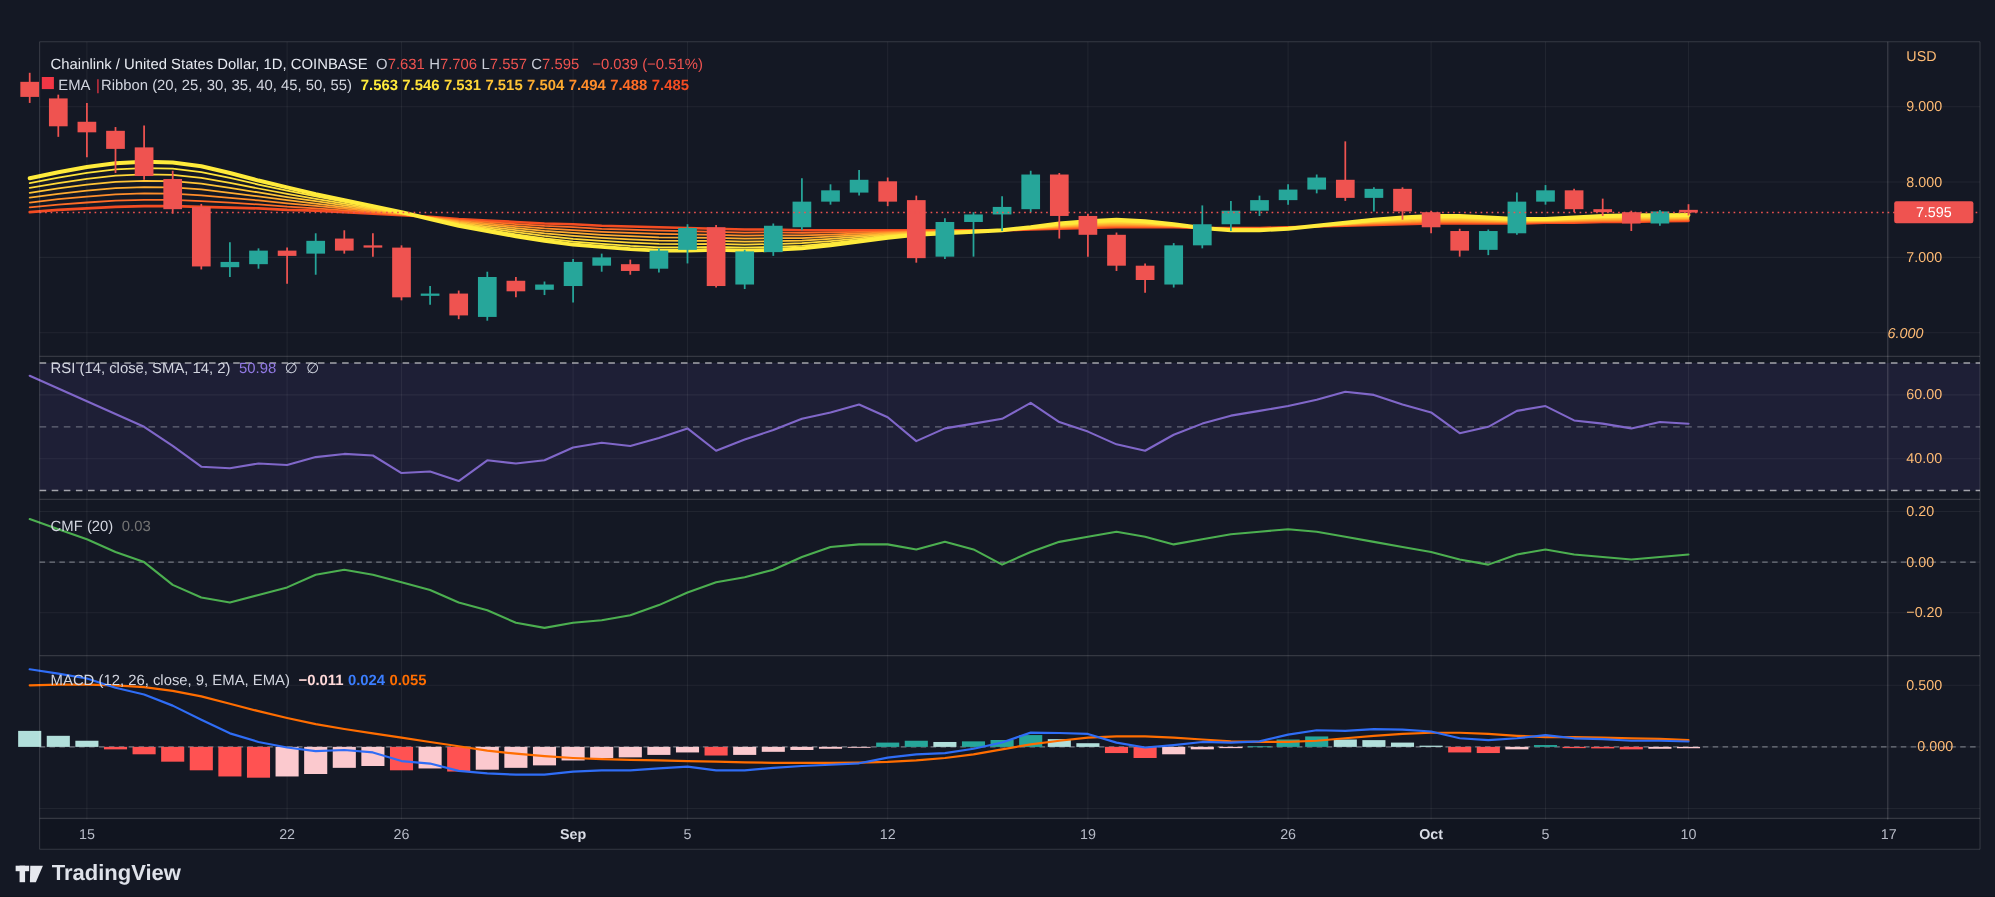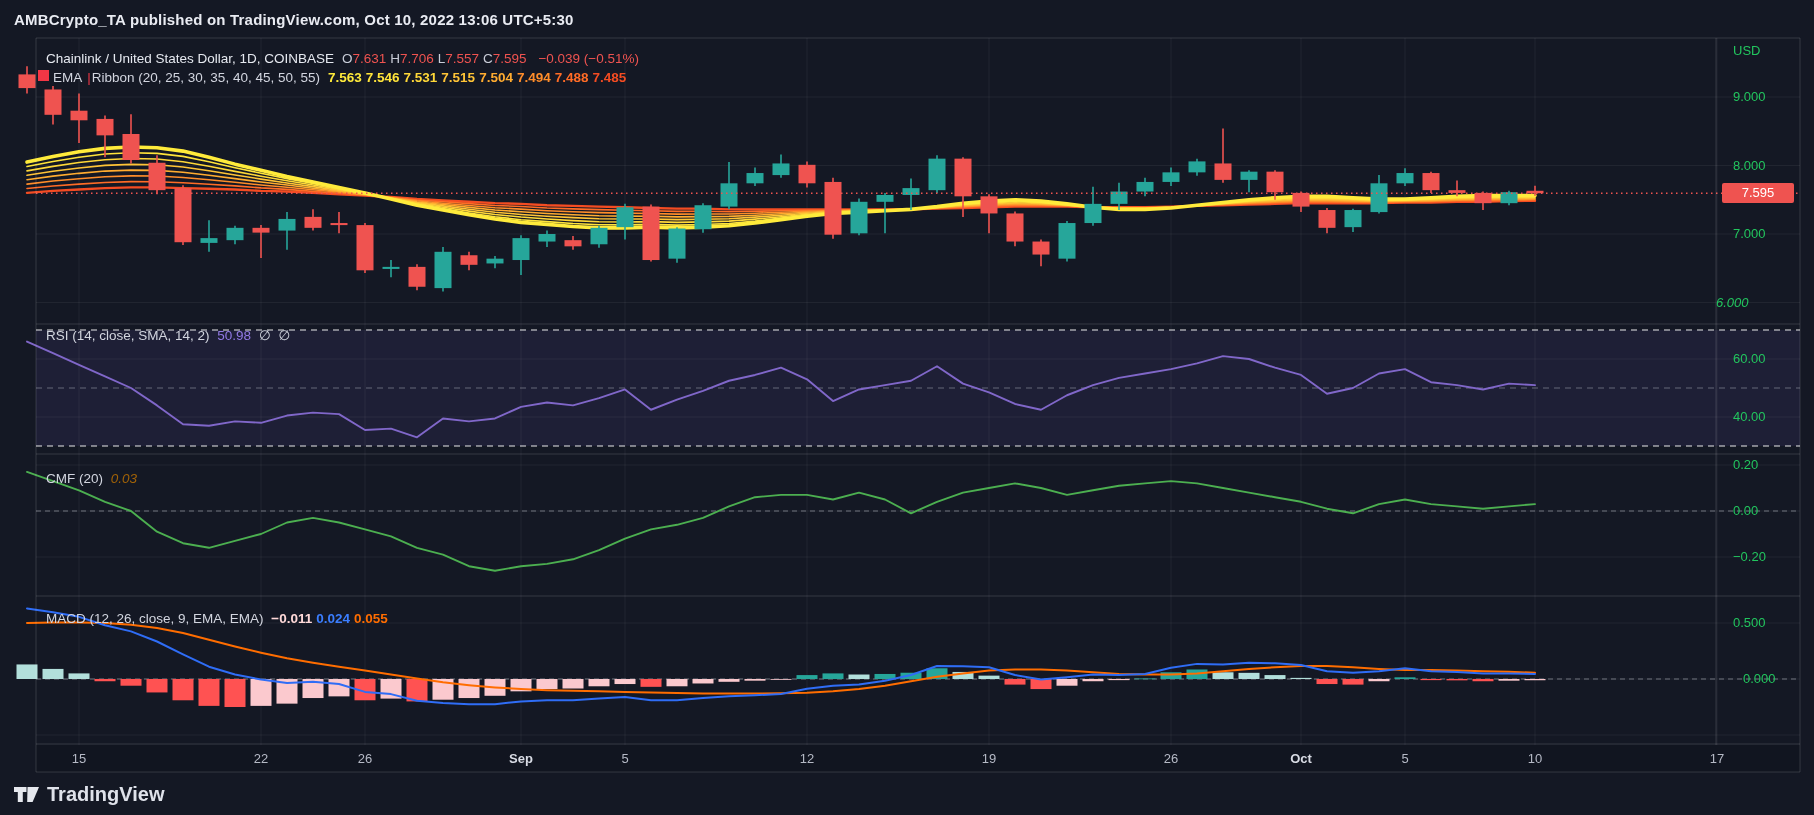--- a/index.html
+++ b/index.html
@@ -3,21 +3,21 @@
 <meta charset="utf-8">
 <style>
   html,body{margin:0;padding:0;background:#11141d;}
   #stage{position:relative;width:1814px;height:815px;background:#141824;overflow:hidden;
          font-family:"Liberation Sans","DejaVu Sans",sans-serif;}
   #chart-svg{position:absolute;left:0;top:0;}
   .abs{position:absolute;}
   .hdr{font-size:15px;font-weight:bold;color:#e9ebf2;letter-spacing:.2px;white-space:nowrap;}
   .legend{font-size:13.5px;color:#d2d5df;white-space:nowrap;}
   .legend span{margin-right:4px;}
-  .axis-label{font-size:13px;color:#22c55e;height:16px;line-height:16px;white-space:nowrap;}
+  .axis-label{font-size:13px;color:#fdba74;height:16px;line-height:16px;white-space:nowrap;}
   .time-label{font-size:13px;color:#b6bac6;transform:translateX(-50%);white-space:nowrap;}
   .time-label.bold{font-weight:bold;color:#d8dbe4;}
   .badge{font-size:13px;color:#fff;background:#ef5350;border-radius:2px;width:72px;height:20px;
          line-height:20px;text-align:center;}
   .swatch{width:11px;height:11px;background:#f23645;}
   .footer-text{font-size:20px;font-weight:bold;color:#dfe2ea;}
   .gray{color:#cfd3dd;}
 </style>
 </head>
 <body>
@@ -250,21 +250,20 @@
       <line x1="36" y1="454" x2="1800" y2="454" stroke="rgba(255,255,255,0.14)" stroke-width="1"></line>
       <line x1="36" y1="596" x2="1800" y2="596" stroke="rgba(255,255,255,0.14)" stroke-width="1"></line>
       <line x1="36" y1="744" x2="1800" y2="744" stroke="rgba(255,255,255,0.14)" stroke-width="1"></line>
       <line x1="36" y1="38" x2="1800" y2="38" stroke="rgba(255,255,255,0.14)" stroke-width="1"></line>
       <line x1="36" y1="772" x2="1800" y2="772" stroke="rgba(255,255,255,0.14)" stroke-width="1"></line>
       <line x1="36" y1="38" x2="36" y2="772" stroke="rgba(255,255,255,0.14)" stroke-width="1"></line>
       <line x1="1716" y1="38" x2="1716" y2="745" stroke="rgba(255,255,255,0.14)" stroke-width="1"></line>
       <line x1="1800" y1="38" x2="1800" y2="772" stroke="rgba(255,255,255,0.14)" stroke-width="1"></line>
     </svg>
 
-  <div class="abs hdr" style="left:14px;top:11px;">AMBCrypto_TA published on TradingView.com, Oct 10, 2022 13:06 UTC+5:30</div>
 
   <div class="abs legend" style="left:46px;top:51px;">
     <span style="color:#e6e9f0;">Chainlink / United States Dollar, 1D, COINBASE</span>
     <span id="ohlc-run"><span style="color: rgb(201, 205, 216); margin-right: 0px;">O</span><span style="color: rgb(239, 83, 80);">7.631</span><span style="color: rgb(201, 205, 216); margin-right: 0px;">H</span><span style="color: rgb(239, 83, 80);">7.706</span><span style="color: rgb(201, 205, 216); margin-right: 0px;">L</span><span style="color: rgb(239, 83, 80);">7.557</span><span style="color: rgb(201, 205, 216); margin-right: 0px;">C</span><span style="color: rgb(239, 83, 80);">7.595</span></span>
     <span style="color:#ef5350;">−0.039 (−0.51%)</span>
   </div>
 
   <div class="abs legend" style="left:38px;top:70px;display:flex;align-items:flex-start;">
     <span class="swatch" style="margin-right:4px;"></span>
     <span>EMA</span>
@@ -275,21 +274,21 @@
 
   <div class="abs legend" style="left:46px;top:327px;">
     <span>RSI (14, close, SMA, 14, 2)</span>
     <span style="color:#9179e3;">50.98</span>
     <span class="gray">∅</span>
     <span class="gray">∅</span>
   </div>
 
   <div class="abs legend" style="left:46px;top:471px;">
     <span>CMF (20)</span>
-    <span style="color:#a16207;font-style:italic;">0.03</span>
+    <span style="color:#737373;">0.03</span>
   </div>
 
   <div class="abs legend" style="left:46px;top:611px;">
     <span>MACD (12, 26, close, 9, EMA, EMA)</span>
     <span id="macd-values-run"><span style="color: rgb(255, 217, 217); font-weight: bold;">−0.011</span><span style="color: rgb(59, 126, 255); font-weight: bold;">0.024</span><span style="color: rgb(255, 109, 0); font-weight: bold;">0.055</span></span>
   </div>
 
   <div class="abs" style="left:1716px;top:38px;width:84px;height:707px;">
     <div class="abs axis-label" style="left:17px;top:5px;">USD</div>
     <div id="axis-ticks">

